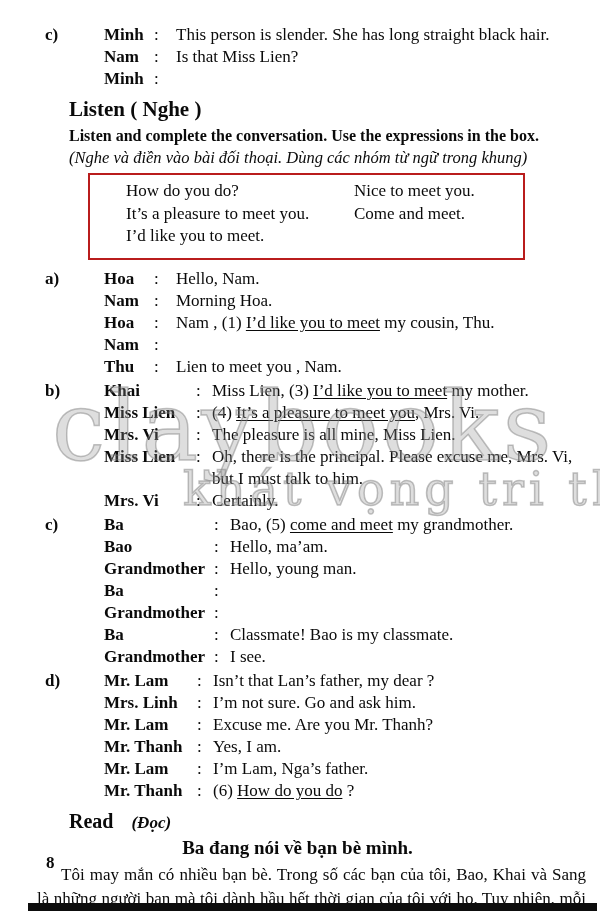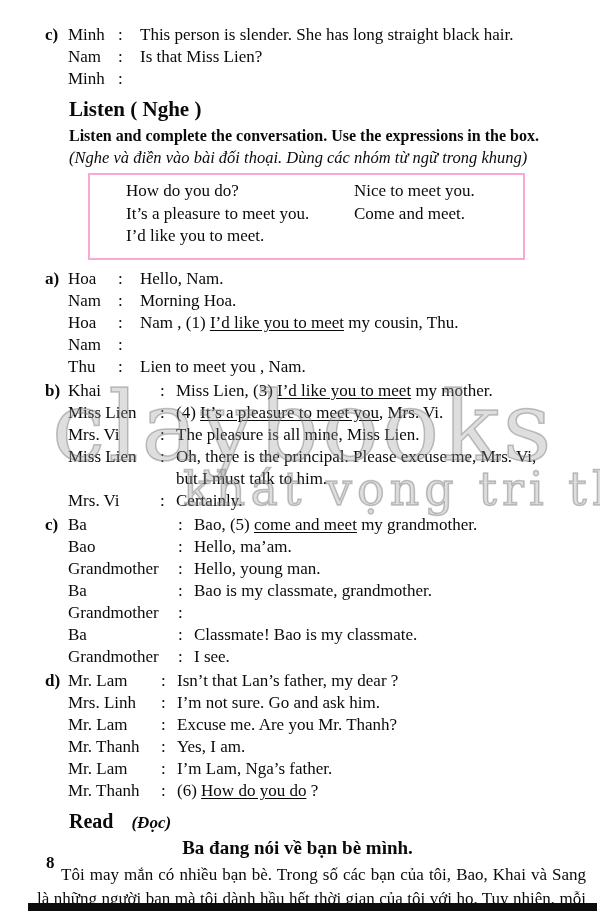--- a/index.html
+++ b/index.html
@@ -7,41 +7,41 @@
     position:relative;width:600px;height:915px;background:#ffffff;
     font-family:"Liberation Serif","DejaVu Serif",serif;color:#0a0a0a;
     overflow:hidden;margin:0 auto;
   }
   .content{position:absolute;left:0;top:0;right:0;padding:24px 10px 0 45px;z-index:2;}
 
   
   .dlg{margin:0 0 2px 0;}
   .drow{display:flex;font-size:17px;line-height:22px;align-items:baseline;}
   .slabel{flex:0 0 23px;font-weight:bold;}
-  .dname{font-weight:normal;flex:0 0 auto;white-space:nowrap;}
+  .dname{font-weight:bold;flex:0 0 auto;white-space:nowrap;margin-left:36px;}
   .dcolon{flex:0 0 auto;text-align:left;}
   .dtext{flex:1 1 auto;}
   .sec-intro .dname,.sec-a .dname{width:50px;}
   .sec-intro .dcolon,.sec-a .dcolon{width:22px;}
   .sec-b .dname{width:92px;}
   .sec-b .dcolon{width:16px;}
   .sec-c .dname{width:110px;}
   .sec-c .dcolon{width:16px;}
   .sec-d .dname{width:93px;}
   .sec-d .dcolon{width:16px;}
   .und{text-decoration:underline;text-underline-offset:2px;}
 
   
   .listen-heading{font-size:21px;font-weight:bold;margin:7px 0 4px 24px;}
   .instr-en{font-size:16px;font-weight:bold;margin:0 0 1px 24px;line-height:20px;}
   .instr-vi{font-size:16.5px;font-style:italic;margin:0 0 4px 24px;line-height:22px;}
 
   
   .expr-box{
-    border:2px solid #f9a8d4;width:437px;margin:2px 0 8px 43px;
+    border:2px solid #b91c1c;width:437px;margin:2px 0 8px 43px;
     padding:5px 0 10px 36px;display:flex;box-sizing:border-box;
     font-size:17px;line-height:22.5px;
   }
   .expr-col-left{flex:0 0 228px;}
   .expr-col-right{flex:1 1 auto;}
 
   
   .read-heading{margin:8px 0 2px 24px;font-size:20px;font-weight:bold;}
   .read-heading .vi{font-size:17px;font-style:italic;margin-left:13px;}
   .read-title{text-align:center;font-weight:bold;font-size:19px;margin:4px 40px 4px 0;}
@@ -194,21 +194,20 @@
         <div class="drow">
           <span class="slabel"></span>
           <span class="dname">Grandmother</span>
           <span class="dcolon">:</span>
           <span class="dtext"><span class="pre">Hello, young man.</span><span class="und"></span><span class="post"></span></span>
         </div>
         <div class="drow">
           <span class="slabel"></span>
           <span class="dname">Ba</span>
           <span class="dcolon">:</span>
-          <span class="dtext"><span class="pre">Bao is my classmate, grandmother.</span><span class="und"></span><span class="post"></span></span>
         </div>
         <div class="drow">
           <span class="slabel"></span>
           <span class="dname">Grandmother</span>
           <span class="dcolon">:</span>
         </div>
         <div class="drow">
           <span class="slabel"></span>
           <span class="dname">Ba</span>
           <span class="dcolon">:</span>

